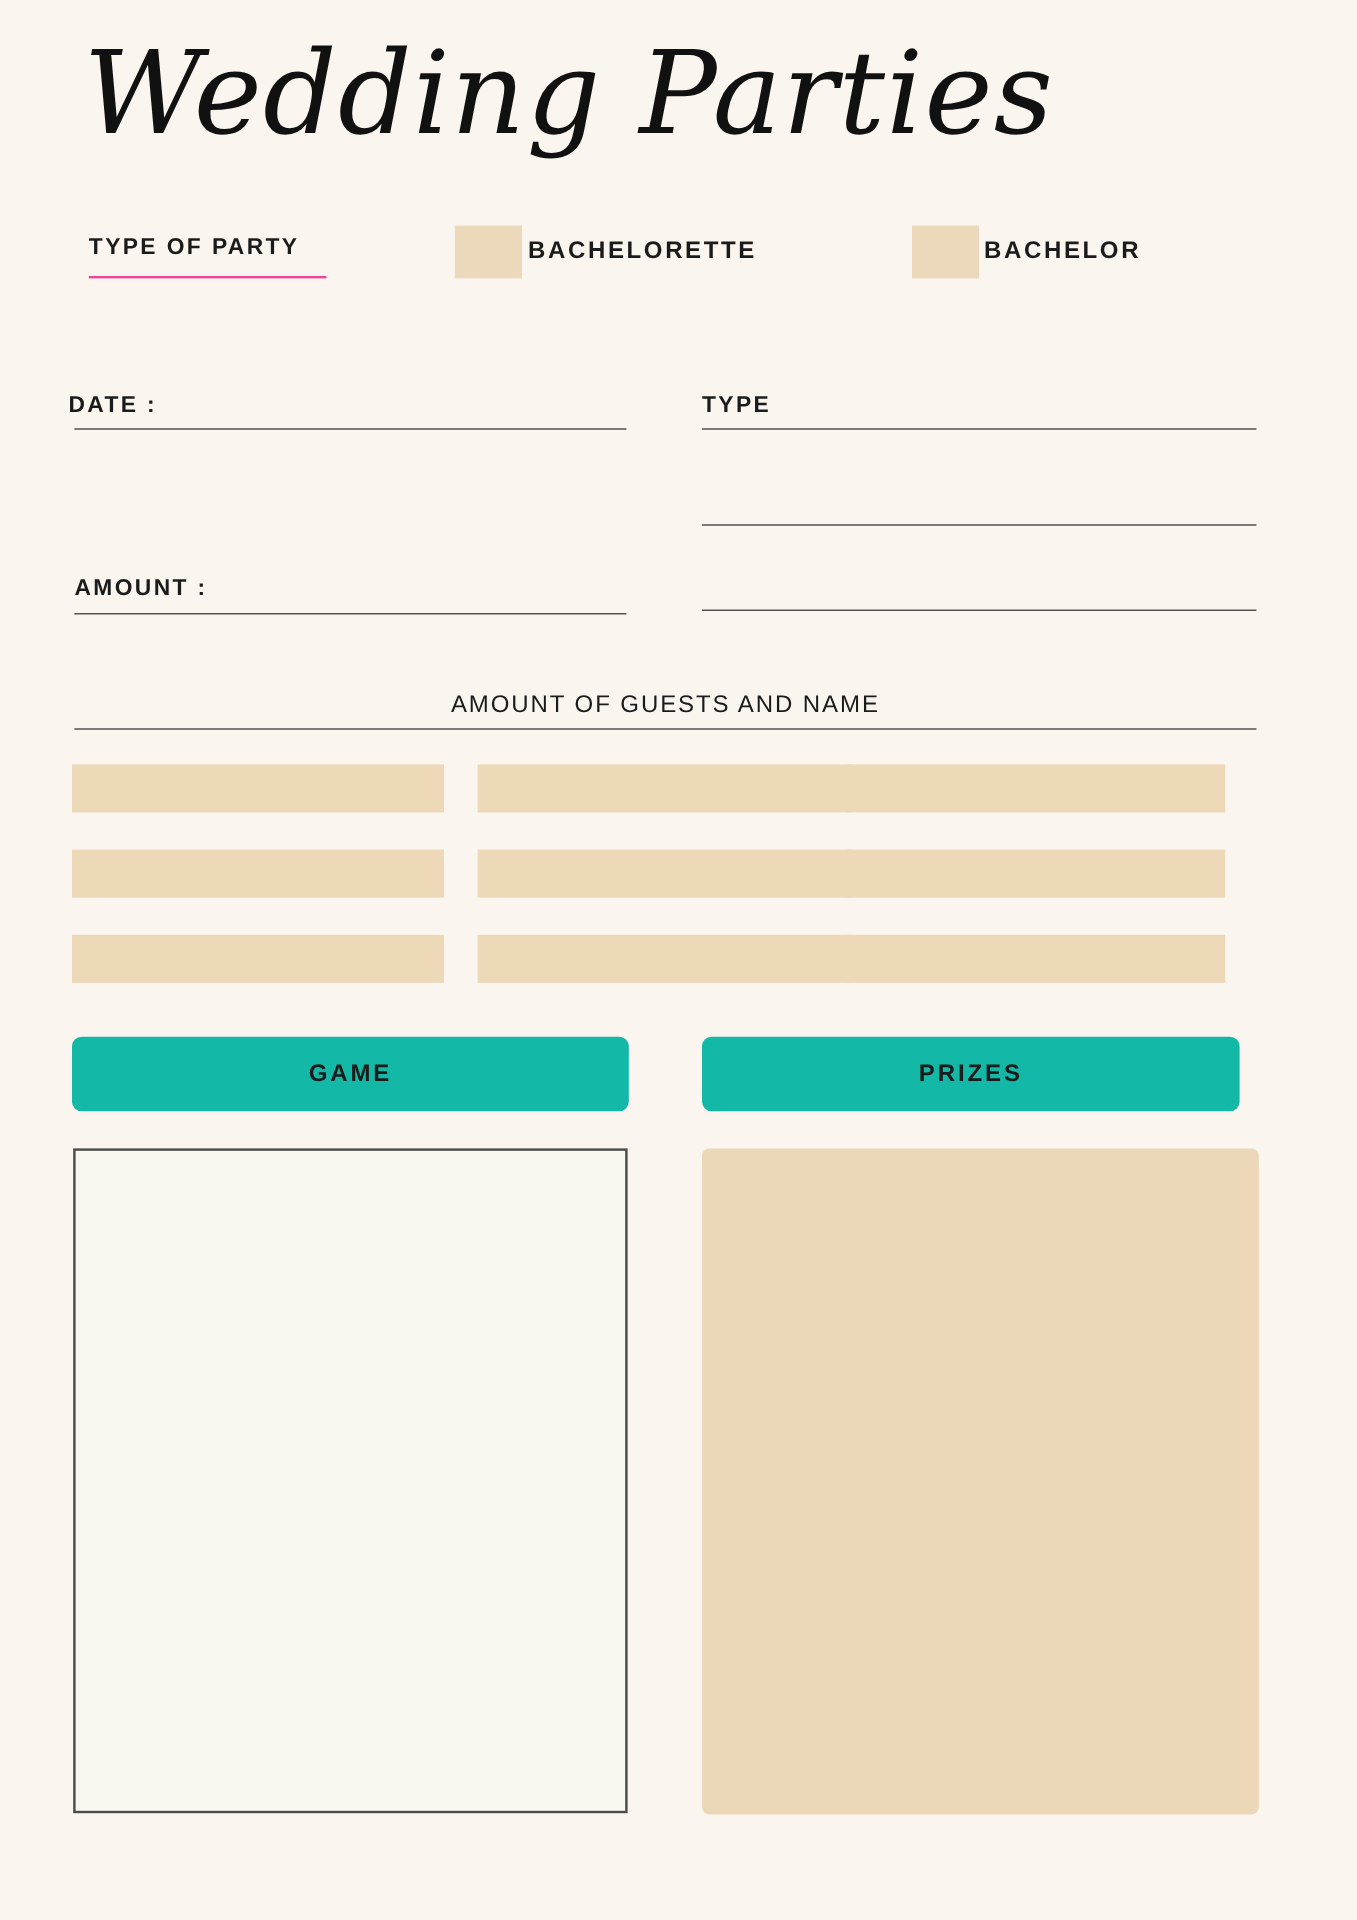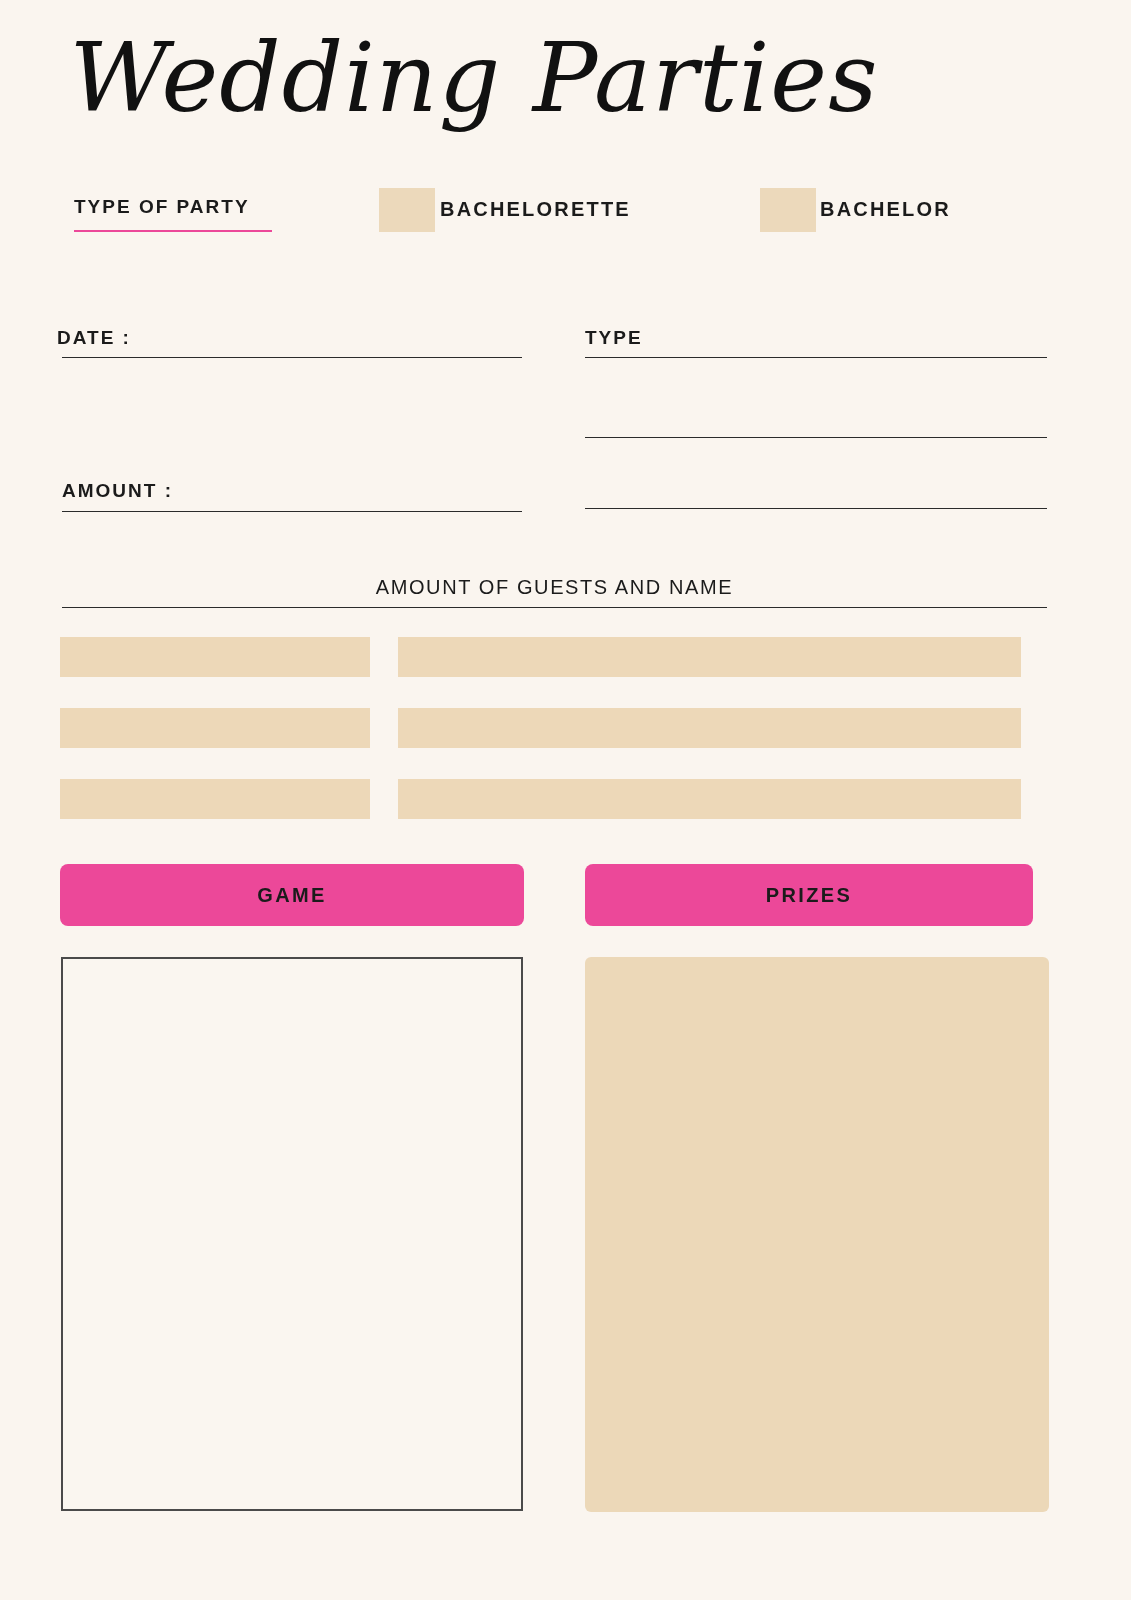--- a/index.html
+++ b/index.html
@@ -136,21 +136,21 @@
   }
   .guest-grid > .guest-cell:nth-child(3n+2) { justify-self: start; width: 312px; margin-left: 28px; }
   .guest-grid > .guest-cell:nth-child(3n+3) { justify-self: end; width: 316px; }
   .guest-grid > .guest-cell:nth-child(3n+1) { width: 310px; }
 
   
   .sec-header {
     position: absolute;
     height: 62px;
     border-radius: 8px;
-    background: #ec4899;
+    background: #14b8a6;
     display: flex;
     align-items: center;
     justify-content: center;
     font-size: 20px;
     font-weight: bold;
     letter-spacing: 2.4px;
     color: #1b1b1b;
   }
   .hdr-game  { left: 60px;  top: 864px; width: 464px; }
   .hdr-prize { left: 585px; top: 864px; width: 448px; }

